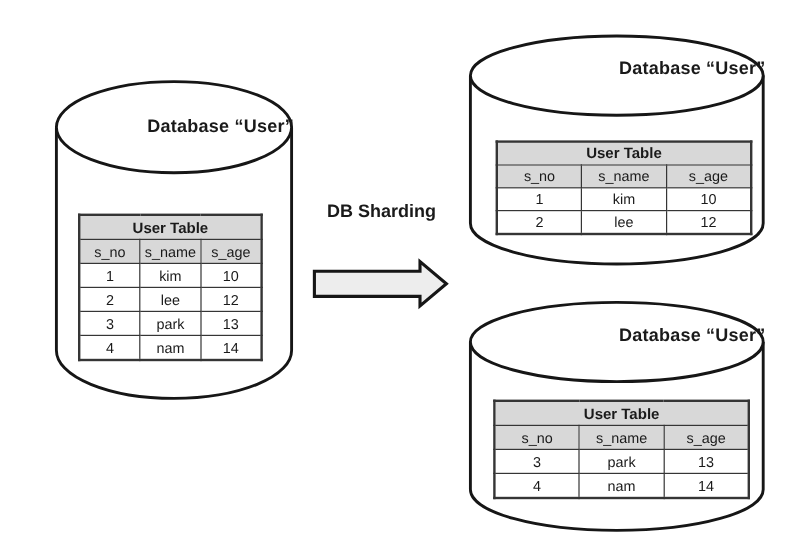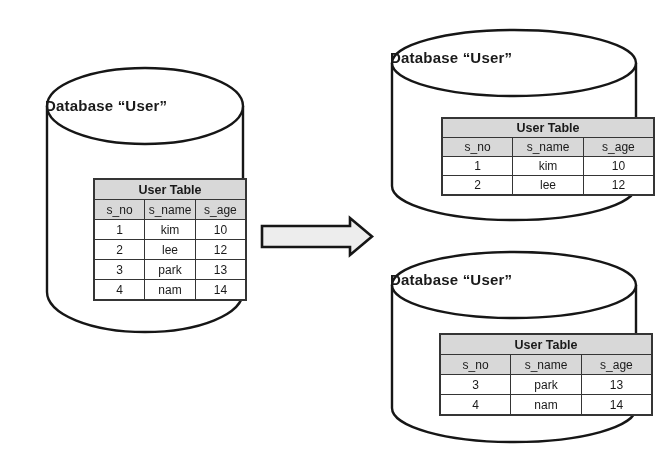--- a/index.html
+++ b/index.html
@@ -20,37 +20,36 @@
   .db svg.cyl { position: absolute; left: 0; top: 0; }
   .cyl-body, .cyl-top {
     fill: #ffffff;
     stroke: #161616;
     stroke-width: 2.4;
   }
   .db-title {
     position: absolute;
     left: 0;
     width: 100%;
-    text-align: left;
+    text-align: right;
     font-size: 15px;
     font-weight: 600;
     letter-spacing: 0.2px;
   }
   .db-source .db-title   { top: 31px; }
   .db-shard  .db-title   { top: 21px; }
 
   table.utable {
     position: absolute;
     border-collapse: collapse;
     table-layout: fixed;
     background: #ffffff;
     border: 2px solid #353535;
     font-size: 12px;
     text-align: center;
-    margin-left: 28px;
   }
   table.utable td, table.utable th {
     border: 1px solid #353535;
     padding: 0;
     overflow: hidden;
     white-space: nowrap;
   }
   table.utable .t-title {
     background: #d8d8d8;
     font-weight: 600;
@@ -130,20 +129,21 @@
       </tr>
       <tr>
         <td>4</td>
         <td>nam</td>
         <td>14</td>
       </tr>
     </tbody>
       </table>
   </section>
 
+  <div class="arrow-label">DB Sharding</div>
   <svg class="arrow-svg" width="118" height="48" viewBox="0 0 118 48">
     <polygon class="arrow-shape" points="3,13 91,13 91,5 113,23.5 91,42 91,34 3,34"></polygon>
   </svg>
 
   <section class="db db-shard" style="left:390px; top:28px; width:248px; height:194px;">
     <svg class="cyl" width="248" height="194" viewBox="0 0 248 194">
       <path class="cyl-body" d="M 2,35 V 158 A 122,34 0 0 0 246,158 V 35"></path>
       <ellipse class="cyl-top" cx="124" cy="35" rx="122" ry="33"></ellipse>
     </svg>
     <div class="db-title">Database “User”</div>

